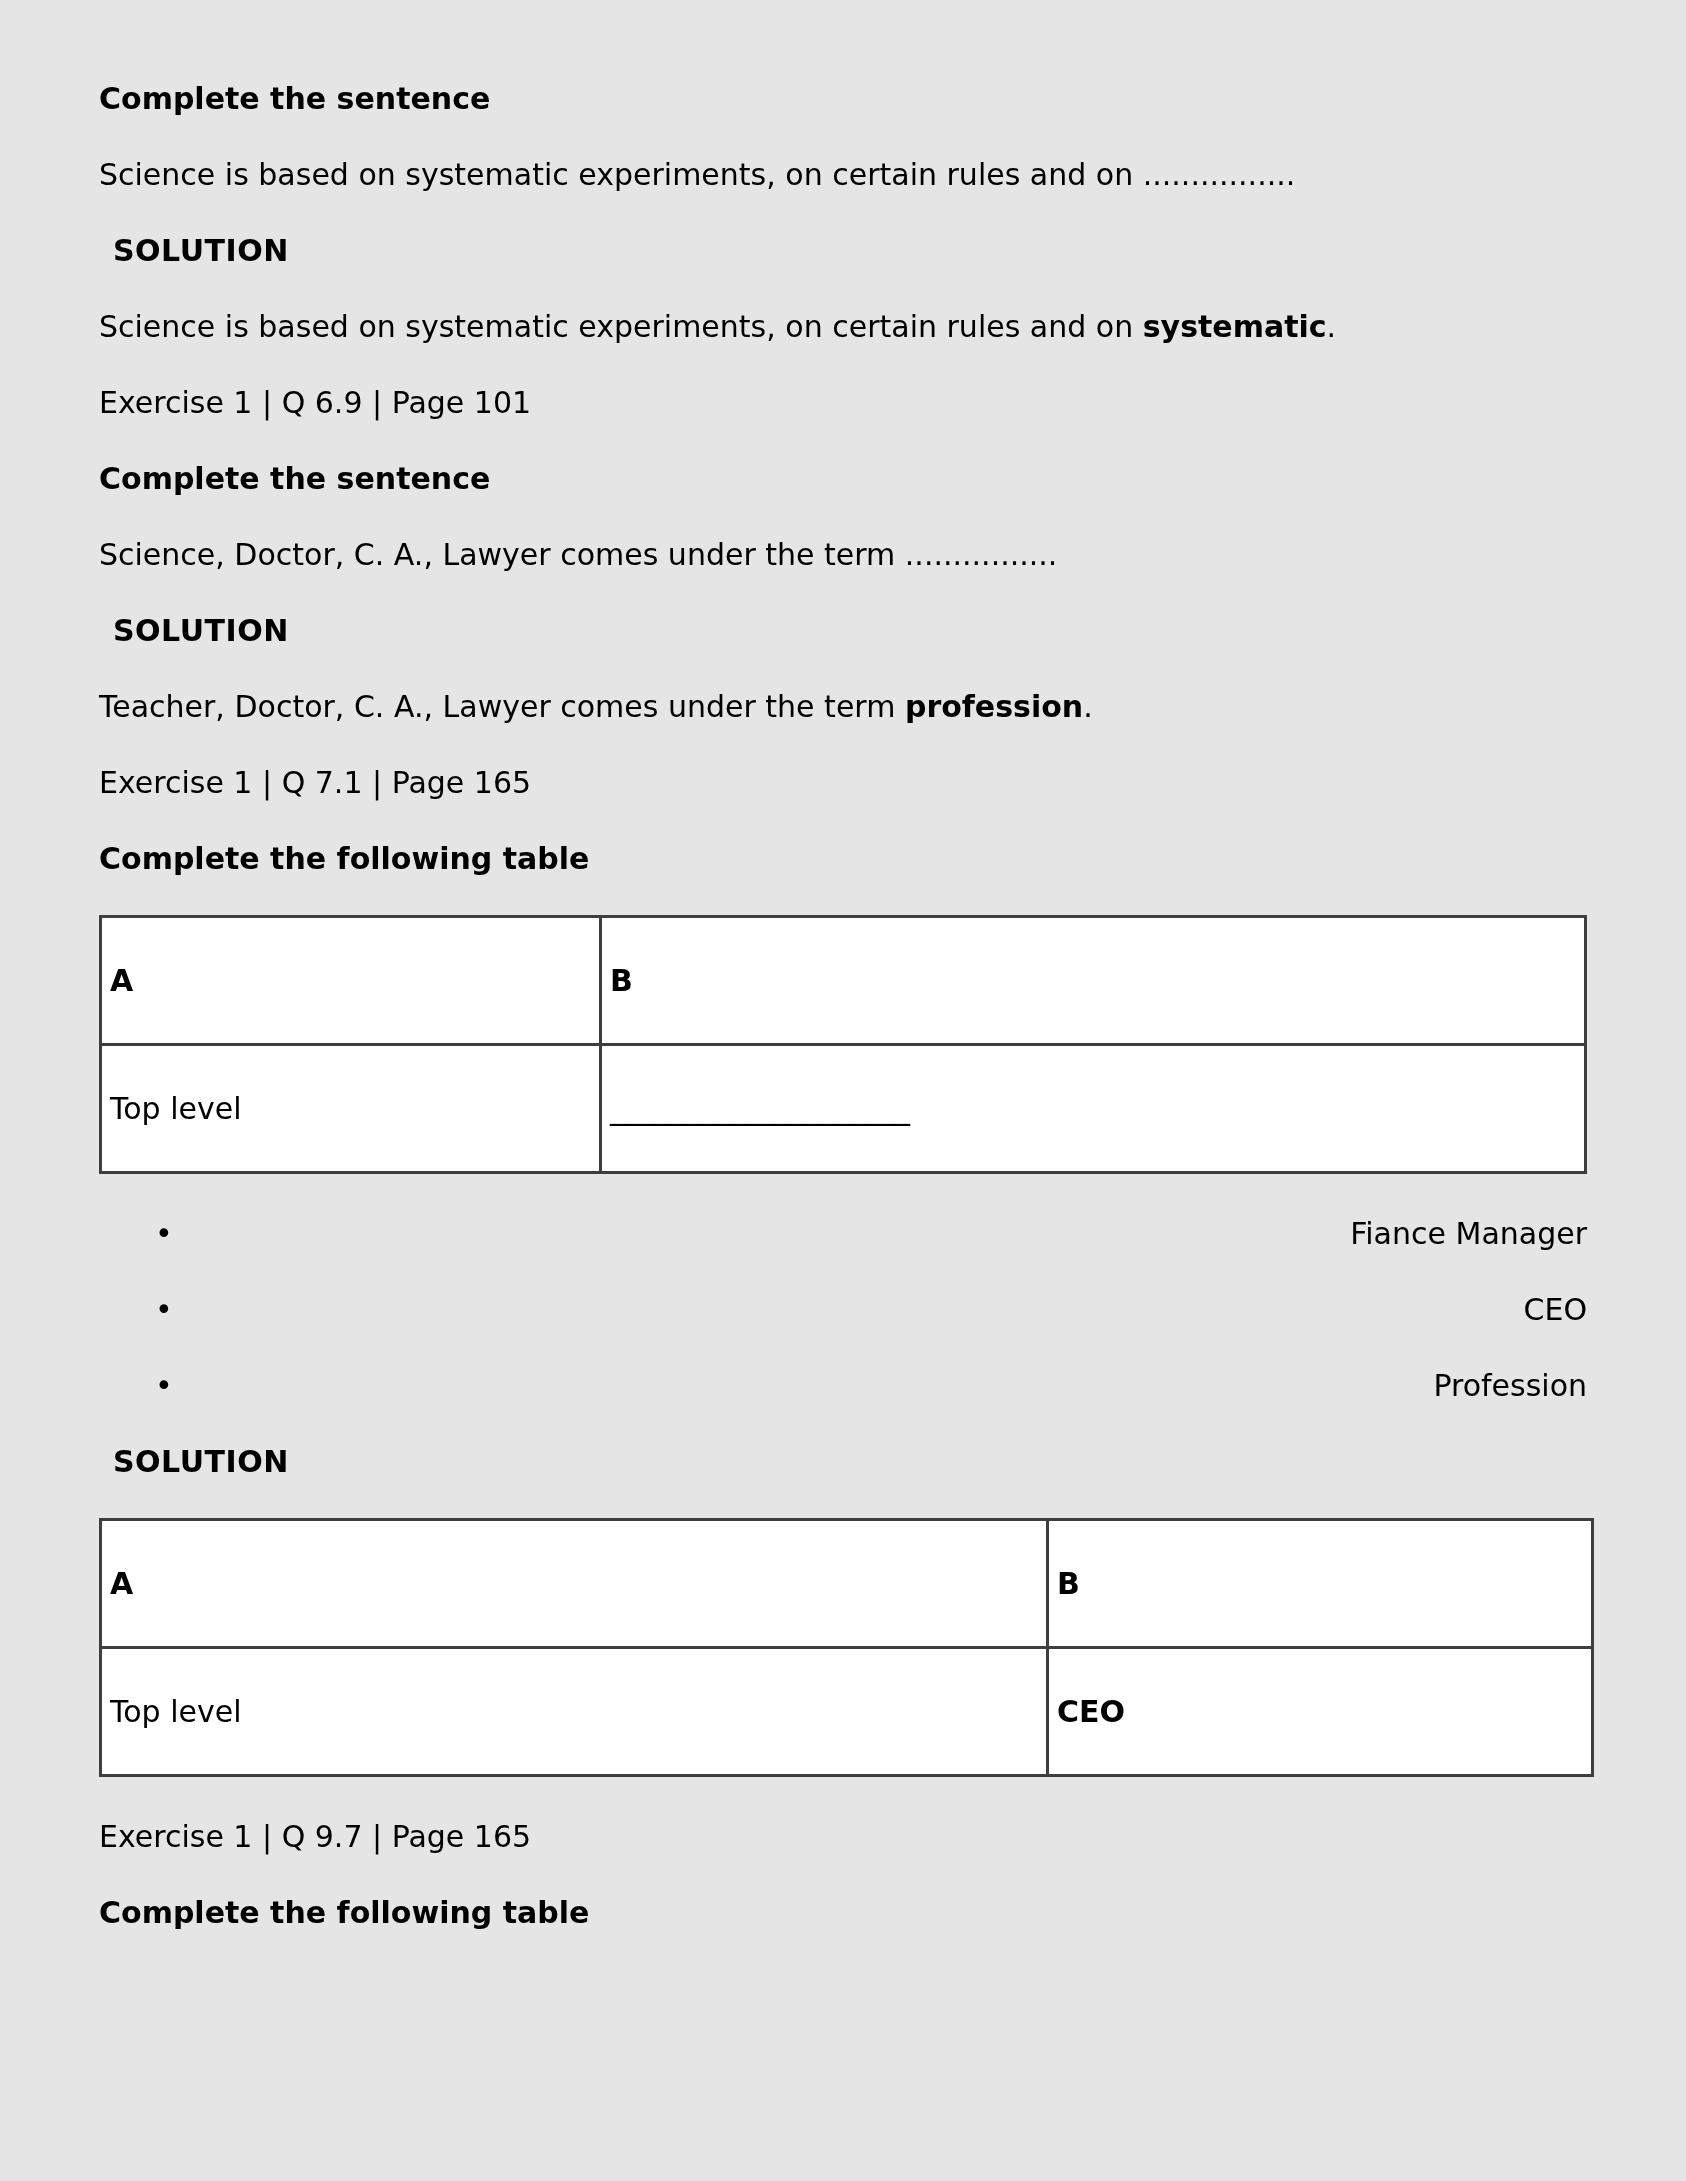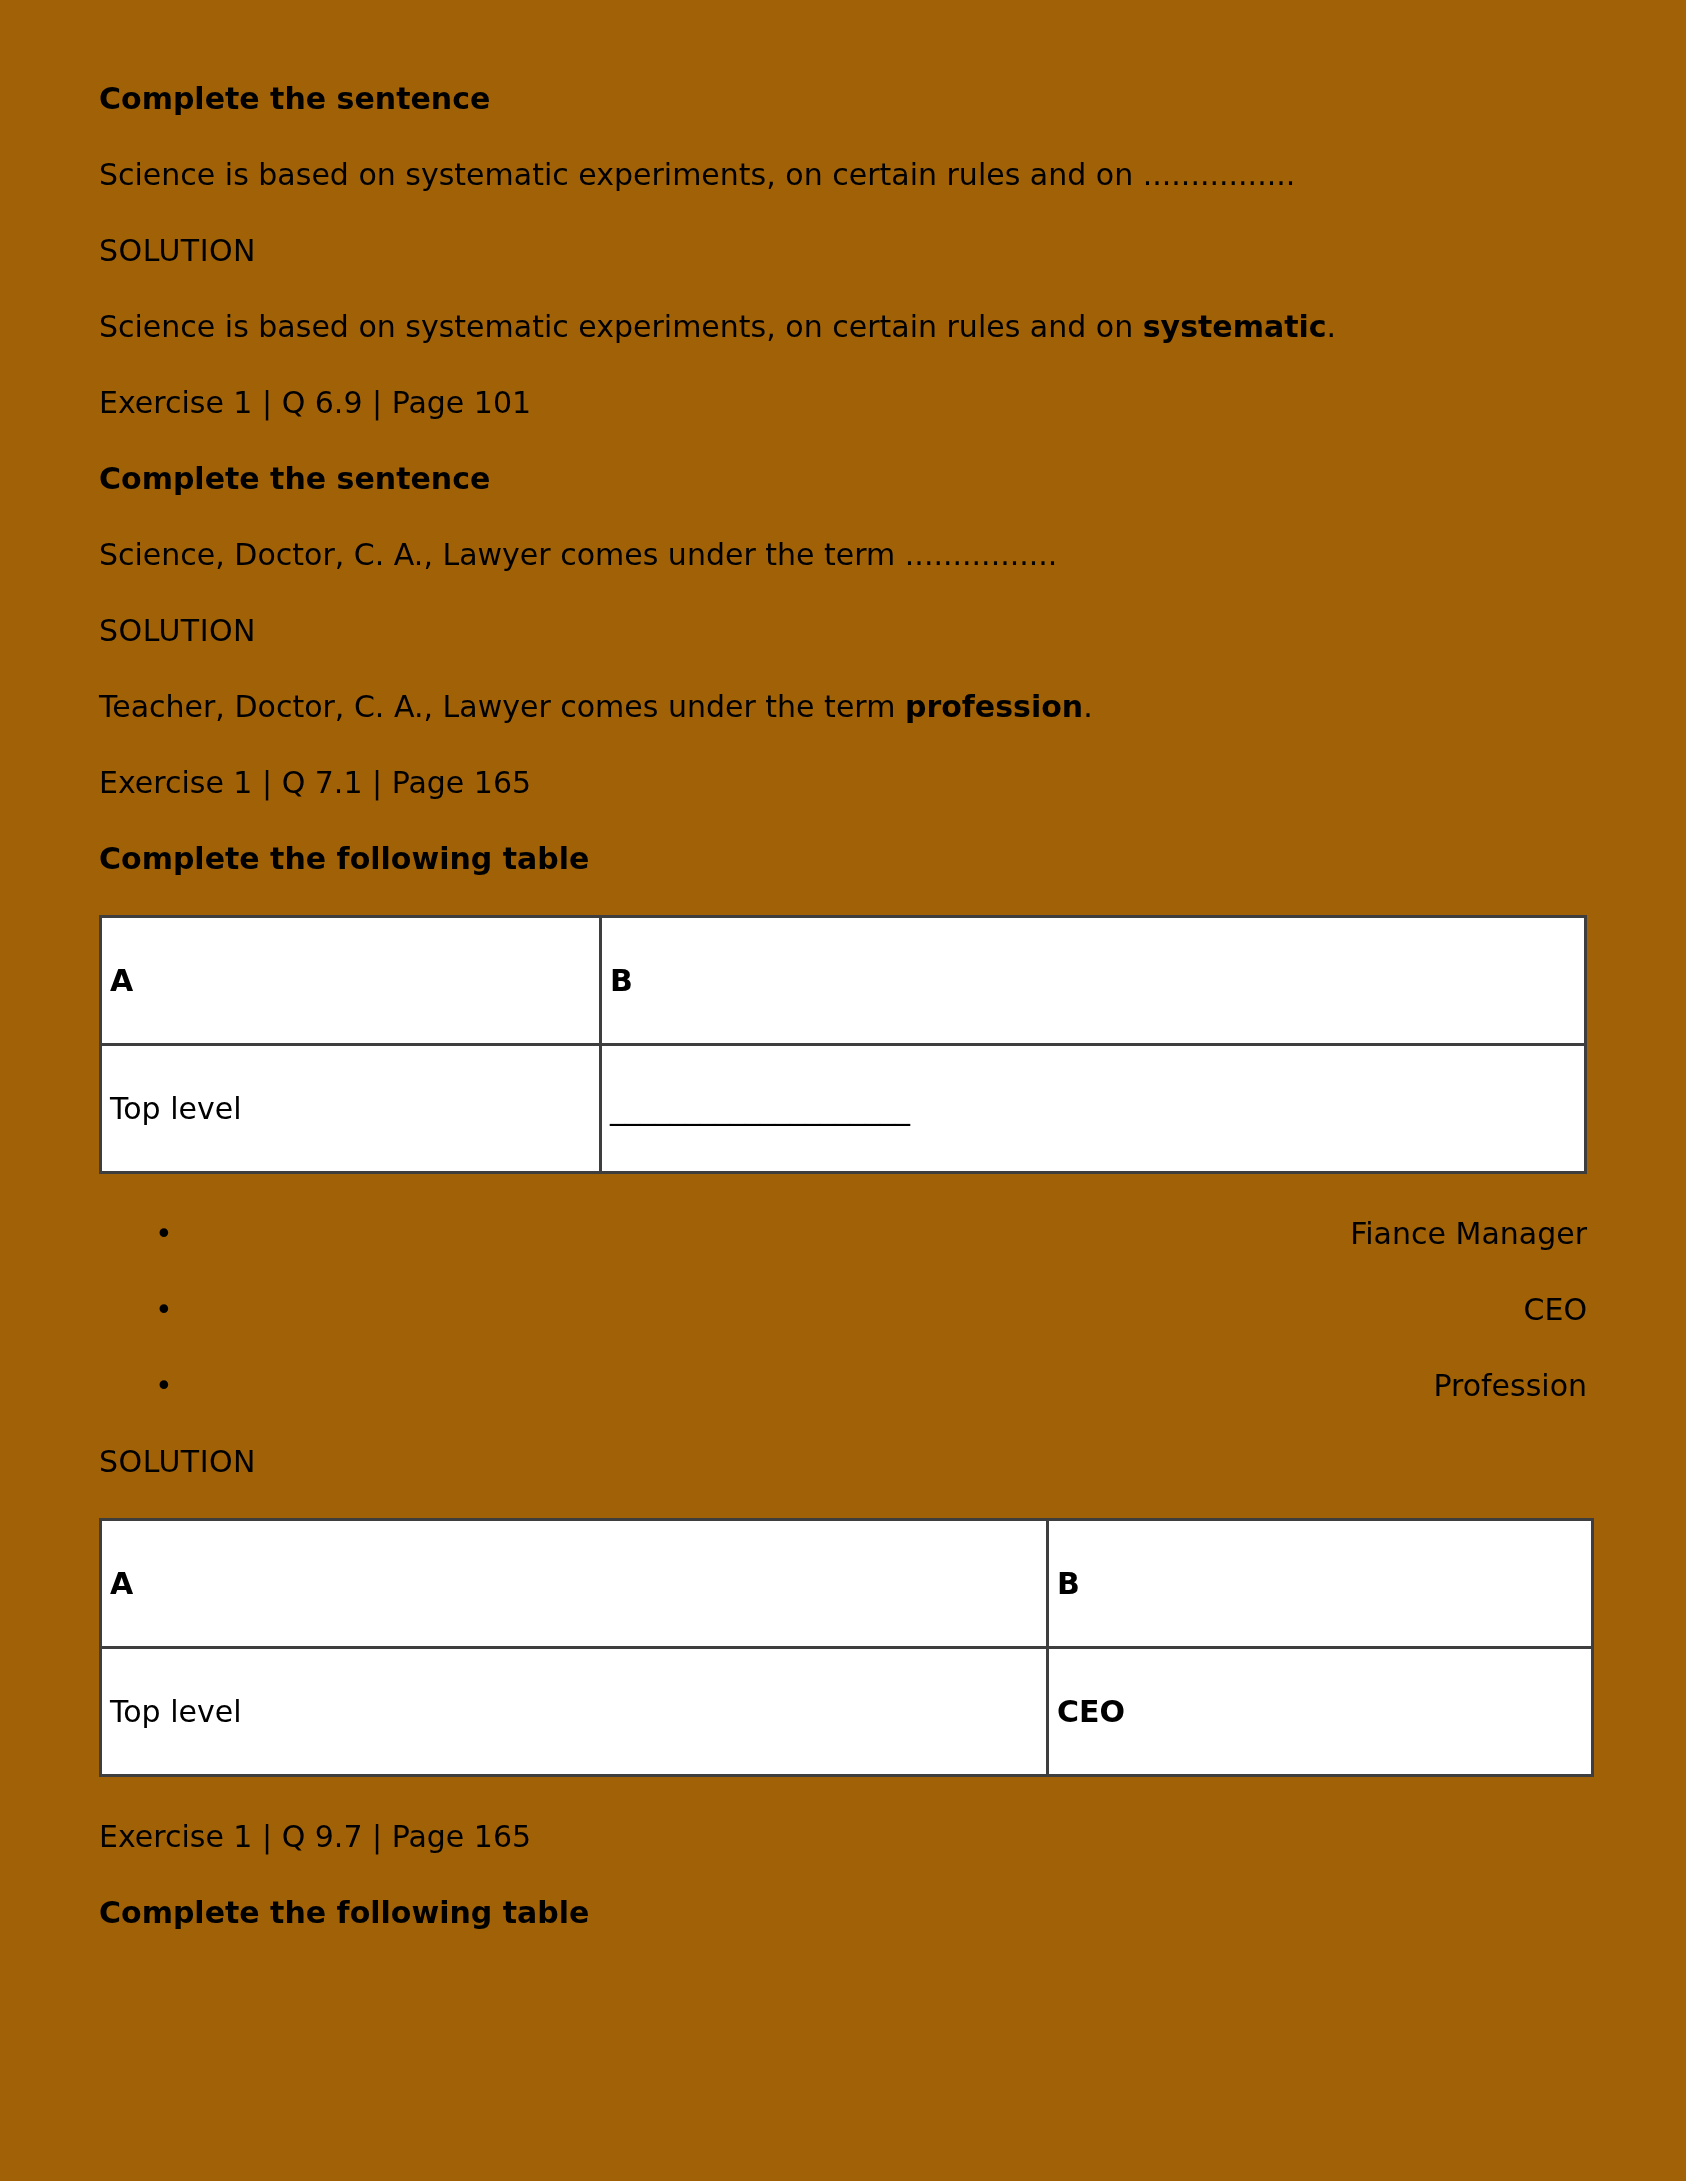--- a/index.html
+++ b/index.html
@@ -4,38 +4,39 @@
 <style>
   html, body {
     margin: 0;
     padding: 0;
     background: #ffffff;
   }
   .page {
     position: relative;
     width: 1686px;
     height: 2181px;
-    background: #a16207;
+    background: #e5e5e5;
     color: #000000;
     font-family: "DejaVu Sans", "Liberation Sans", sans-serif;
     font-size: 30px;
     line-height: 40px;
     box-sizing: border-box;
     padding: 79px 99px 0 99px;
     overflow: hidden;
   }
   .block {
     margin: 0 0 36px 0;
   }
   .bold-heading {
     font-weight: bold;
   }
   .solution-label {
-    font-weight: normal;
+    font-weight: bold;
     letter-spacing: 0.5px;
+    margin-left: 14px;
   }
   .answer-bold {
     font-weight: bold;
   }
   table.qtable {
     border-collapse: collapse;
     table-layout: fixed;
     margin: 0 0 40px 0;
     border: 3px solid #3e3e3e;
   }

